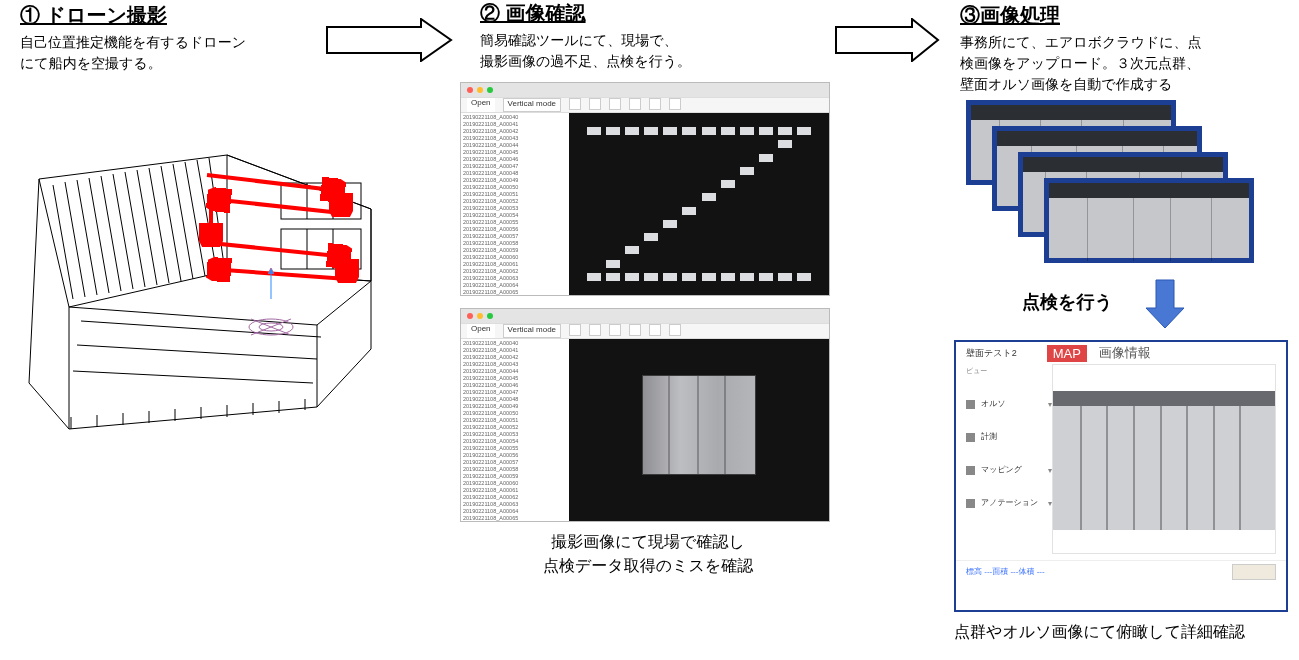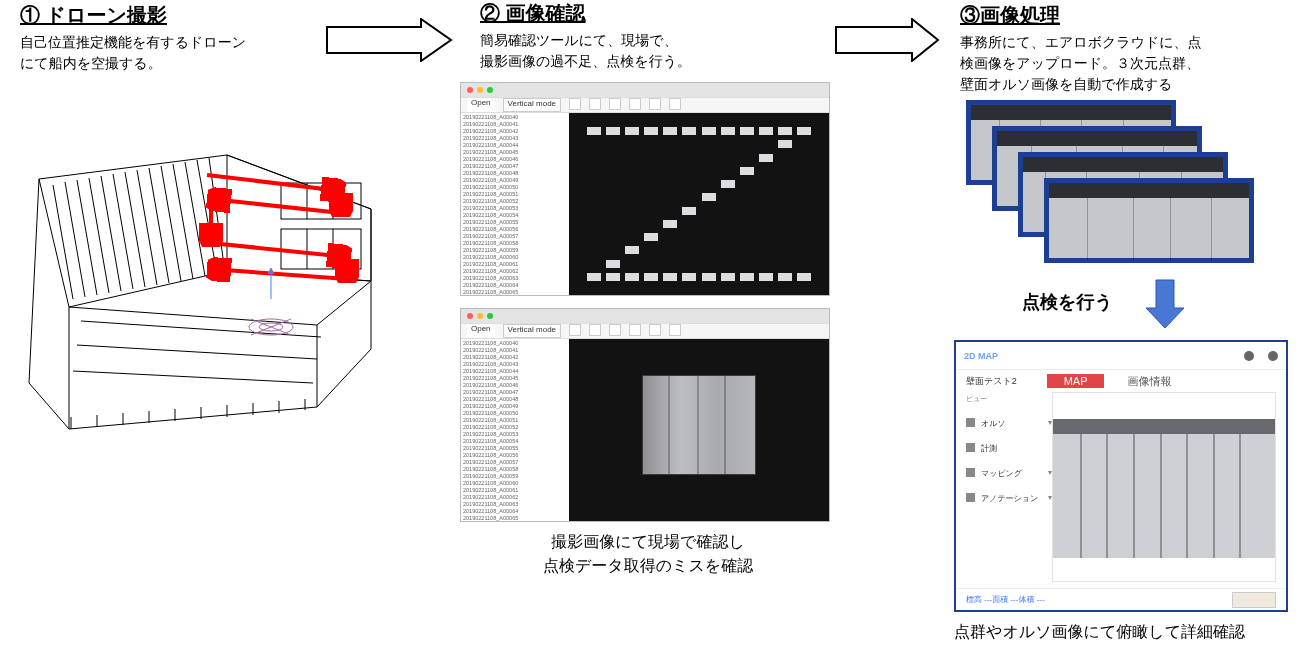--- a/index.html
+++ b/index.html
@@ -73,28 +73,28 @@
   .lbl-autogen{position:absolute;font-size:18px;font-weight:bold;}
   
   .cloud{
     position:absolute;border:2px solid #1c3f94;background:#fff;
   }
   .cloud-top{height:28px;border-bottom:1px solid #eee;display:flex;align-items:center;padding:0 8px;gap:14px;}
   .cloud-top .logo{font-size:9px;color:#6aa3ff;font-weight:bold;}
   .cloud-top .sp{flex:1;}
   .cloud-top .ic{width:10px;height:10px;border-radius:50%;background:#666;}
   .cloud-tabs{height:22px;display:flex;align-items:center;padding:0 10px;gap:6px;}
-  .cloud-tabs .t{font-size:11px;padding:1px 17px;}
+  .cloud-tabs .t{font-size:13px;padding:1px 6px;}
   .cloud-tabs .t.red{background:#e04545;color:#fff;}
   .cloud-tabs .t.link{color:#555;}
   .cloud-tabs .proj{font-size:9px;color:#333;}
   .cloud-body{display:flex;height:calc(100% - 50px - 22px);padding:0 10px 6px 10px;}
   .cloud-side{width:86px;}
   .cloud-side .cat{font-size:7px;color:#888;margin:2px 0 4px;}
-  .cside-row{display:flex;align-items:flex-start;gap:6px;font-size:8px;color:#333;margin:14px 0;}
+  .cside-row{display:flex;align-items:flex-end;gap:6px;font-size:8px;color:#333;margin:22px 0;}
   .cside-row .ic{width:9px;height:9px;background:#888;}
   .cside-row .dd{margin-left:auto;font-size:8px;color:#888;}
   .cloud-main{flex:1;border:1px solid #e2e2e2;background:linear-gradient(180deg,#ffffff 0,#ffffff 14%,#67696e 14%,#67696e 22%,#cfd0d3 22%,#cfd0d3 88%,#ffffff 88%,#ffffff 100%);position:relative;}
   .cloud-main .pil{position:absolute;top:22%;bottom:12%;width:2px;background:rgba(0,0,0,0.3);}
   .cloud-foot{height:22px;display:flex;align-items:center;justify-content:space-between;padding:0 10px;border-top:1px solid #eee;}
   .cloud-foot .mini{width:44px;height:16px;background:#efeadd;border:1px solid #ccc;}
   .cloud-foot .right{display:flex;}
   .cloud-foot .b{font-size:8px;color:#3a72ff;}
   .cap-bottom{position:absolute;font-size:16px;font-weight:500;}
 </style>
@@ -398,26 +398,20 @@
 </div>
 
 <div class="lbl-autogen" style="left:1022px;top:290px;">点検を行う</div>
 <div class="flow-arrow" style="left:1144px;top:278px;">
   <svg width="42" height="52">
       <path d="M12 2 H30 V30 H40 L21 50 L2 30 H12 Z" fill="#4978d4" stroke="#2857b3" stroke-width="1"></path>
     </svg>
 </div>
 
 <div class="cloud" style="left:954px;top:340px;width:334px;height:272px;">
-  <div class="cloud-top">
-    <span class="logo">2D MAP</span>
-    <span class="sp"></span>
-    <span class="ic"></span>
-    <span class="ic"></span>
-  </div>
   <div class="cloud-tabs">
     <span class="proj">壁面テスト2</span>
     <span style="width:18px;"></span>
     <span class="t red">MAP</span>
     <span class="t link">画像情報</span>
   </div>
   <div class="cloud-body">
     <div class="cloud-side">
       <div class="cat">ビュー</div>
       <div id="cside">

